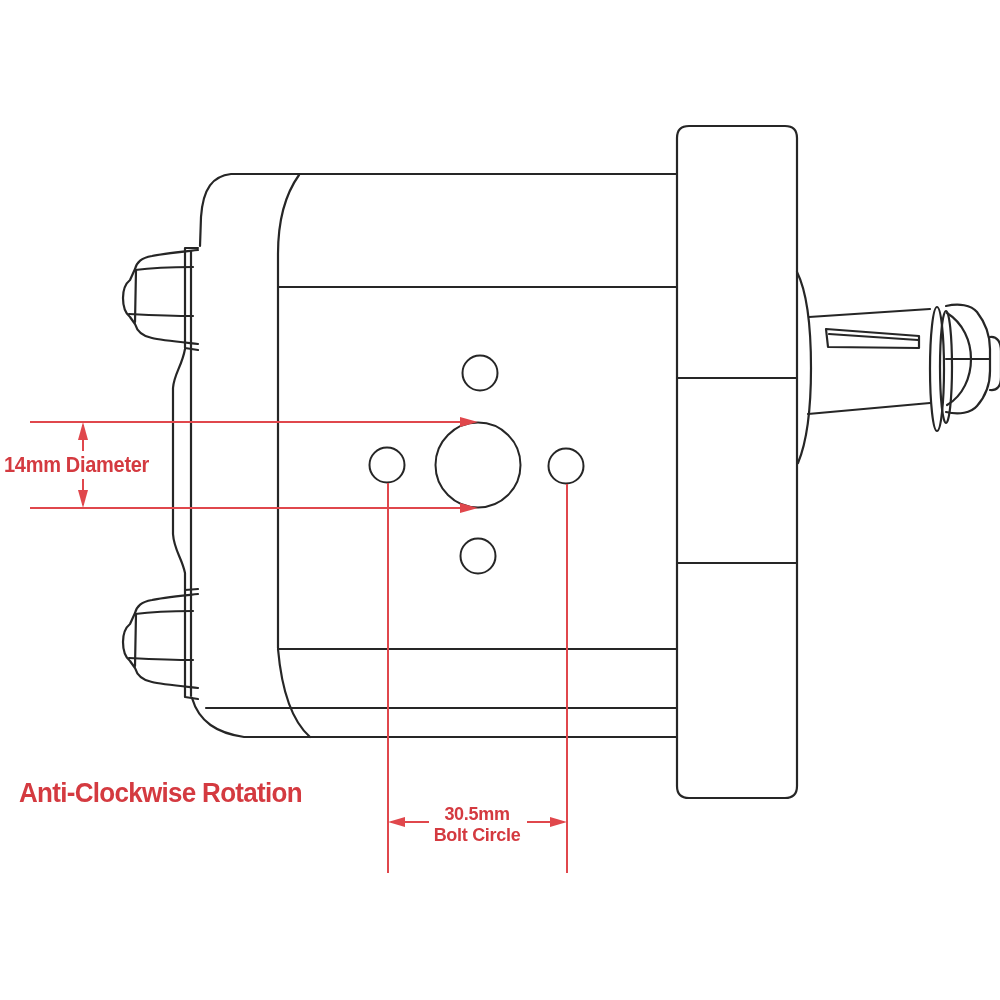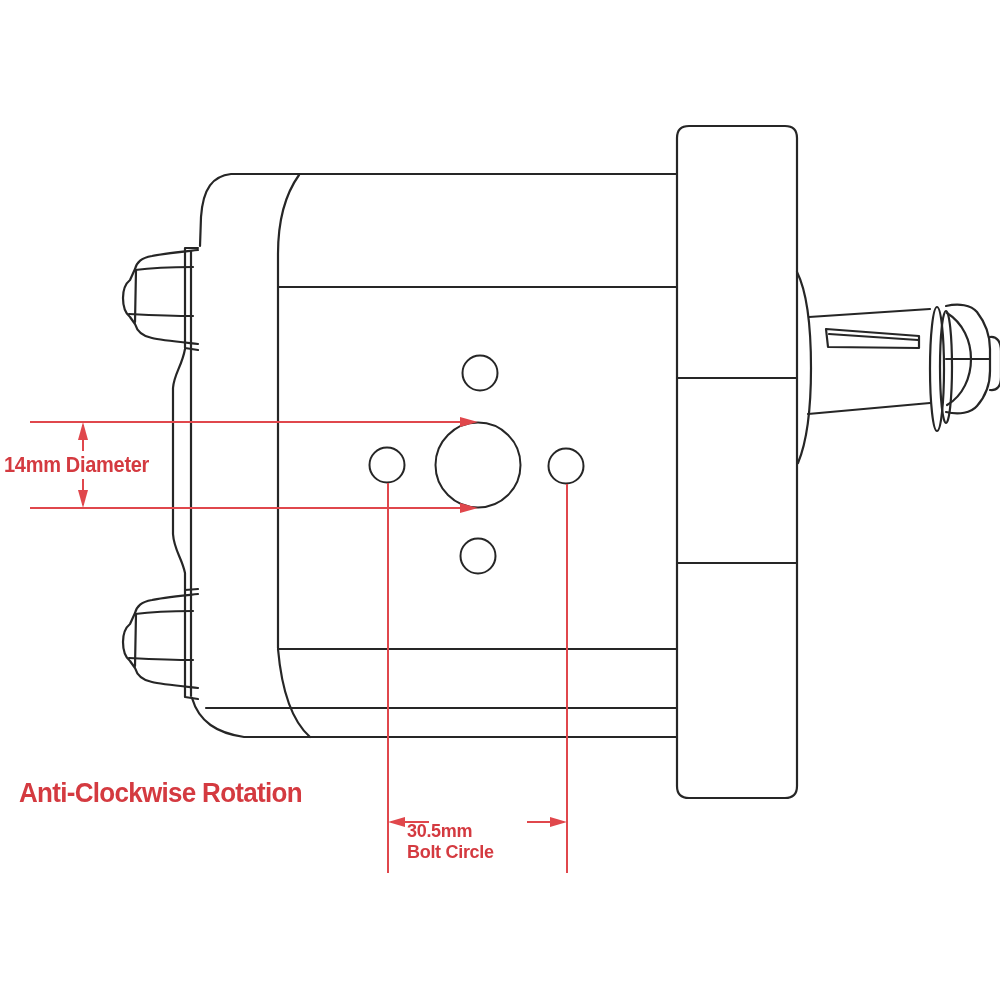--- a/index.html
+++ b/index.html
@@ -12,21 +12,21 @@
   .ink-thin{stroke:#262626;stroke-width:2;fill:none;stroke-linecap:round;stroke-linejoin:round;}
   .red-line{stroke:#e0474c;stroke-width:2;fill:none;stroke-linecap:butt;}
   .red-fill{fill:#e0474c;stroke:none;}
   .dim-label{
     position:absolute;color:#d43a40;font-weight:700;white-space:nowrap;
     transform-origin:left top;
   }
   #label-14mm{left:4px;top:452px;font-size:20px;letter-spacing:-0.3px;transform:scaleY(1.1);}
   #label-rotation{left:19px;top:776px;font-size:26px;letter-spacing:-0.7px;transform:scaleY(1.08);}
   #label-boltcircle{
-    position:absolute;left:407px;top:821px;width:140px;
+    position:absolute;left:407px;top:804px;width:140px;text-align:center;
     color:#d43a40;font-weight:700;font-size:18px;line-height:21px;letter-spacing:-0.3px;
   }
 </style>
 </head>
 <body>
 
 <div id="canvas">
 
   <svg id="drawing" width="1000" height="1000" viewBox="0 0 1000 1000" xmlns="http://www.w3.org/2000/svg">
 

